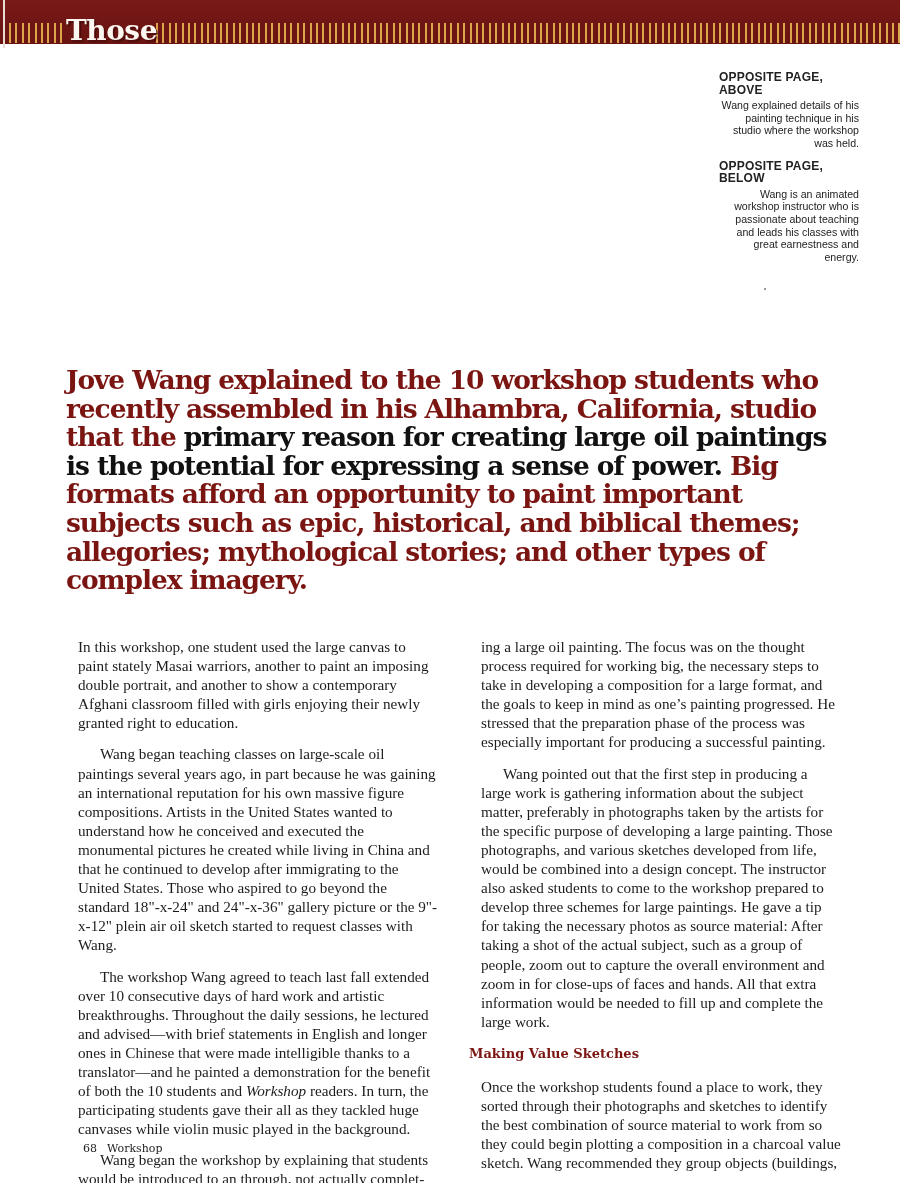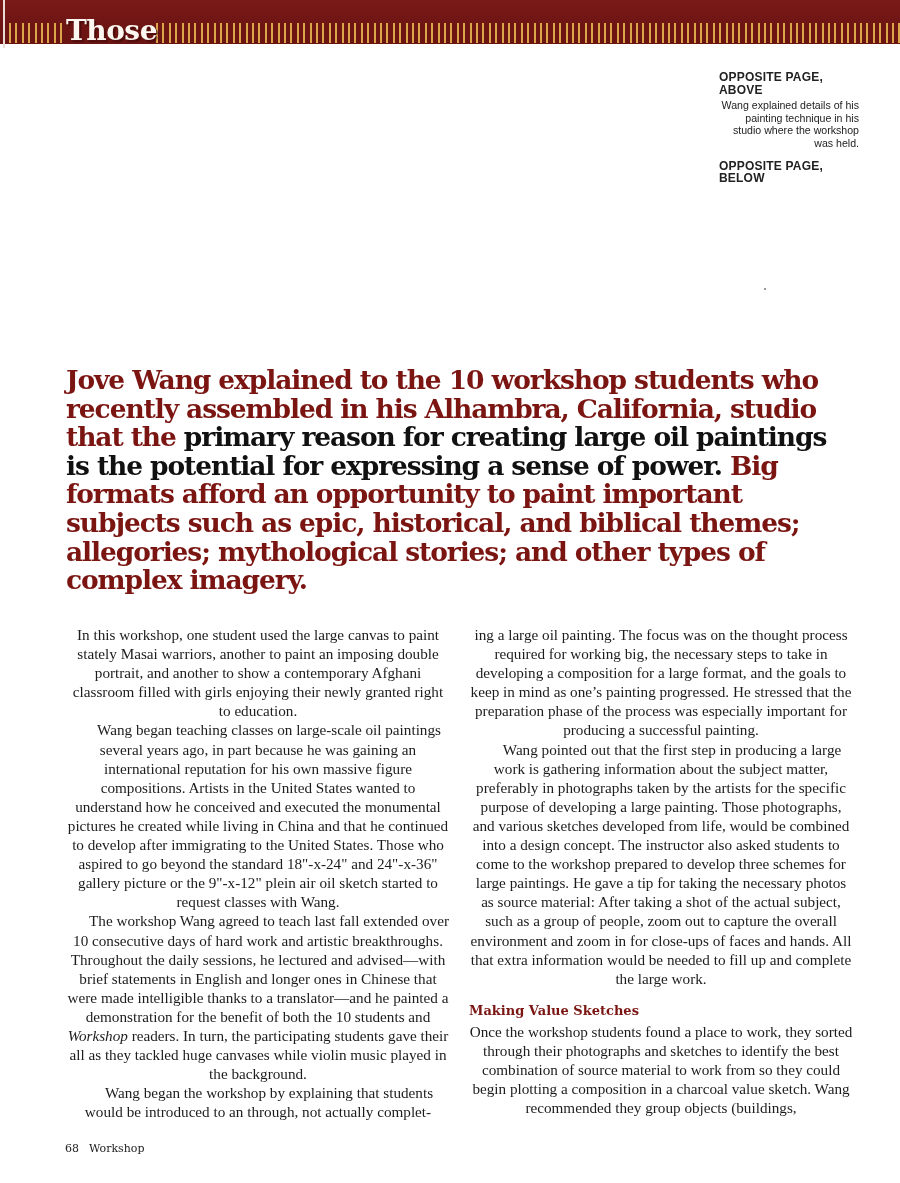--- a/index.html
+++ b/index.html
@@ -46,46 +46,47 @@
   }
   .deck .black { color: #111; }
 
   .col {
     position: absolute; top: 625px; width: 384px;
     font-family: "Liberation Serif", serif; font-size: 15.2px; line-height: 19.1px;
     color: #1c1c1c; text-align: left;
   }
   .col.left { left: 66px; }
   .col.right { left: 469px; }
-  .col p { margin: 0; text-indent: 22px; text-align: center; }
+  .col p { margin: 12px; text-indent: 22px; }
   .col p.first { text-indent: 0; }
   .subhead {
     font-family: "DejaVu Serif", serif; font-weight: bold;
     font-size: 13px; line-height: 22px; color: #7a1512;
     margin: 12px 0 0 0;
   }
   .folio {
-    position: absolute; left: 65px; top: 1142px;
+    position: absolute; left: 83px; top: 1142px;
     font-family: "DejaVu Serif", serif; font-size: 11px; color: #222;
   }
   .folio span + span { margin-left: 10px; }
 </style>
 </head>
 <body>
 
 <div class="header-band"></div>
 <div class="header-edge"></div>
 <div class="stripes left"></div>
 <div class="stripes right"></div>
 <div class="section-title">Those</div>
 
 <div class="captions">
   <div class="cap-label">OPPOSITE PAGE, ABOVE</div>
   <div class="cap-text">Wang explained details of his painting technique in his studio where the workshop was held.</div>
   <div class="cap-label">OPPOSITE PAGE, BELOW</div>
+  <div class="cap-text">Wang is an animated workshop instructor who is passionate about teaching and leads his classes with great earnestness and energy.</div>
 </div>
 <div class="stray-dot"></div>
 
 <div class="deck">
   <span>Jove Wang explained to the 10 workshop students who recently assembled in his Alhambra, California, studio that the </span><span class="black">primary reason for creating large oil paintings is the potential for expressing a sense of power.</span><span> Big formats afford an opportunity to paint important subjects such as epic, historical, and biblical themes; allegories; mythological stories; and other types of complex imagery.</span>
 </div>
 
 <div class="col left">
   <p class="first">In this workshop, one student used the large canvas to paint stately Masai warriors, another to paint an imposing double portrait, and another to show a contemporary Afghani classroom filled with girls enjoying their newly granted right to education.</p>
   <p>Wang began teaching classes on large-scale oil paintings several years ago, in part because he was gaining an international reputation for his own massive figure compositions. Artists in the United States wanted to understand how he conceived and executed the monumental pictures he created while living in China and that he continued to develop after immigrating to the United States. Those who aspired to go beyond the standard 18"-x-24" and 24"-x-36" gallery picture or the 9"-x-12" plein air oil sketch started to request classes with Wang.</p>

